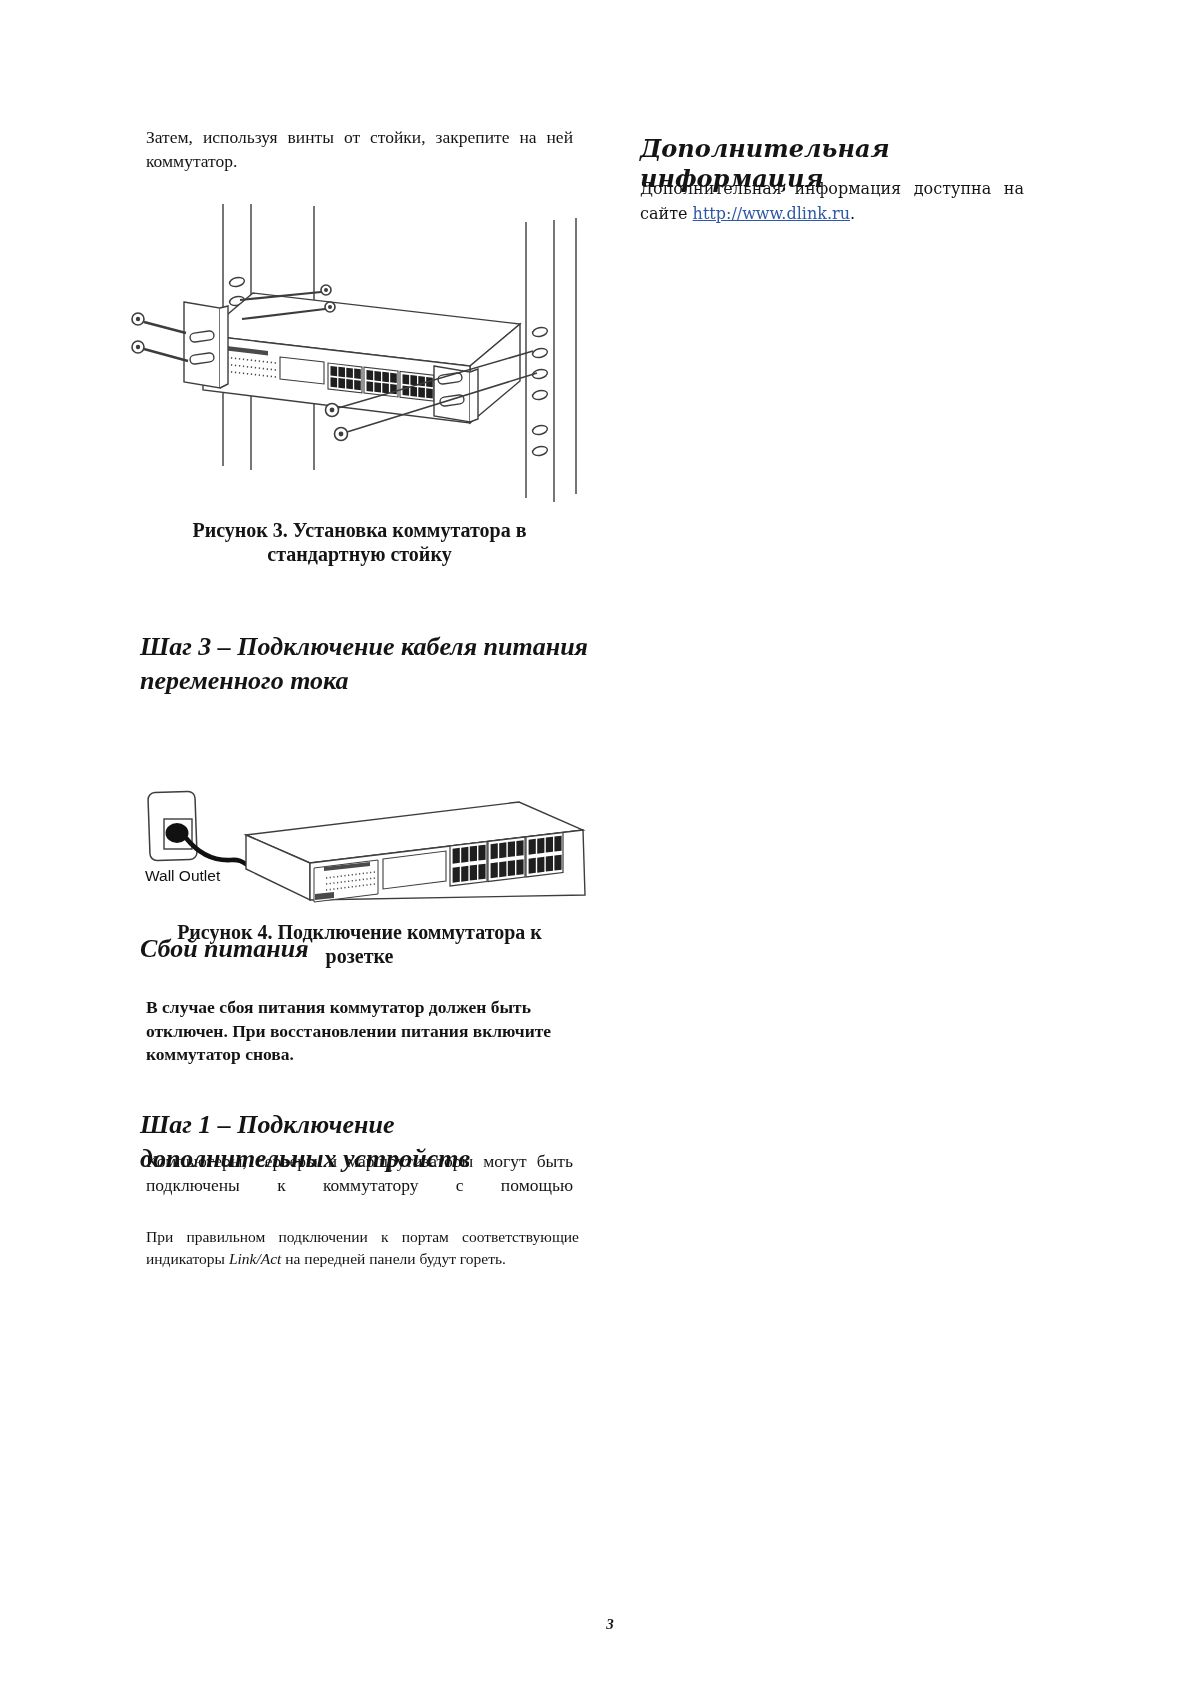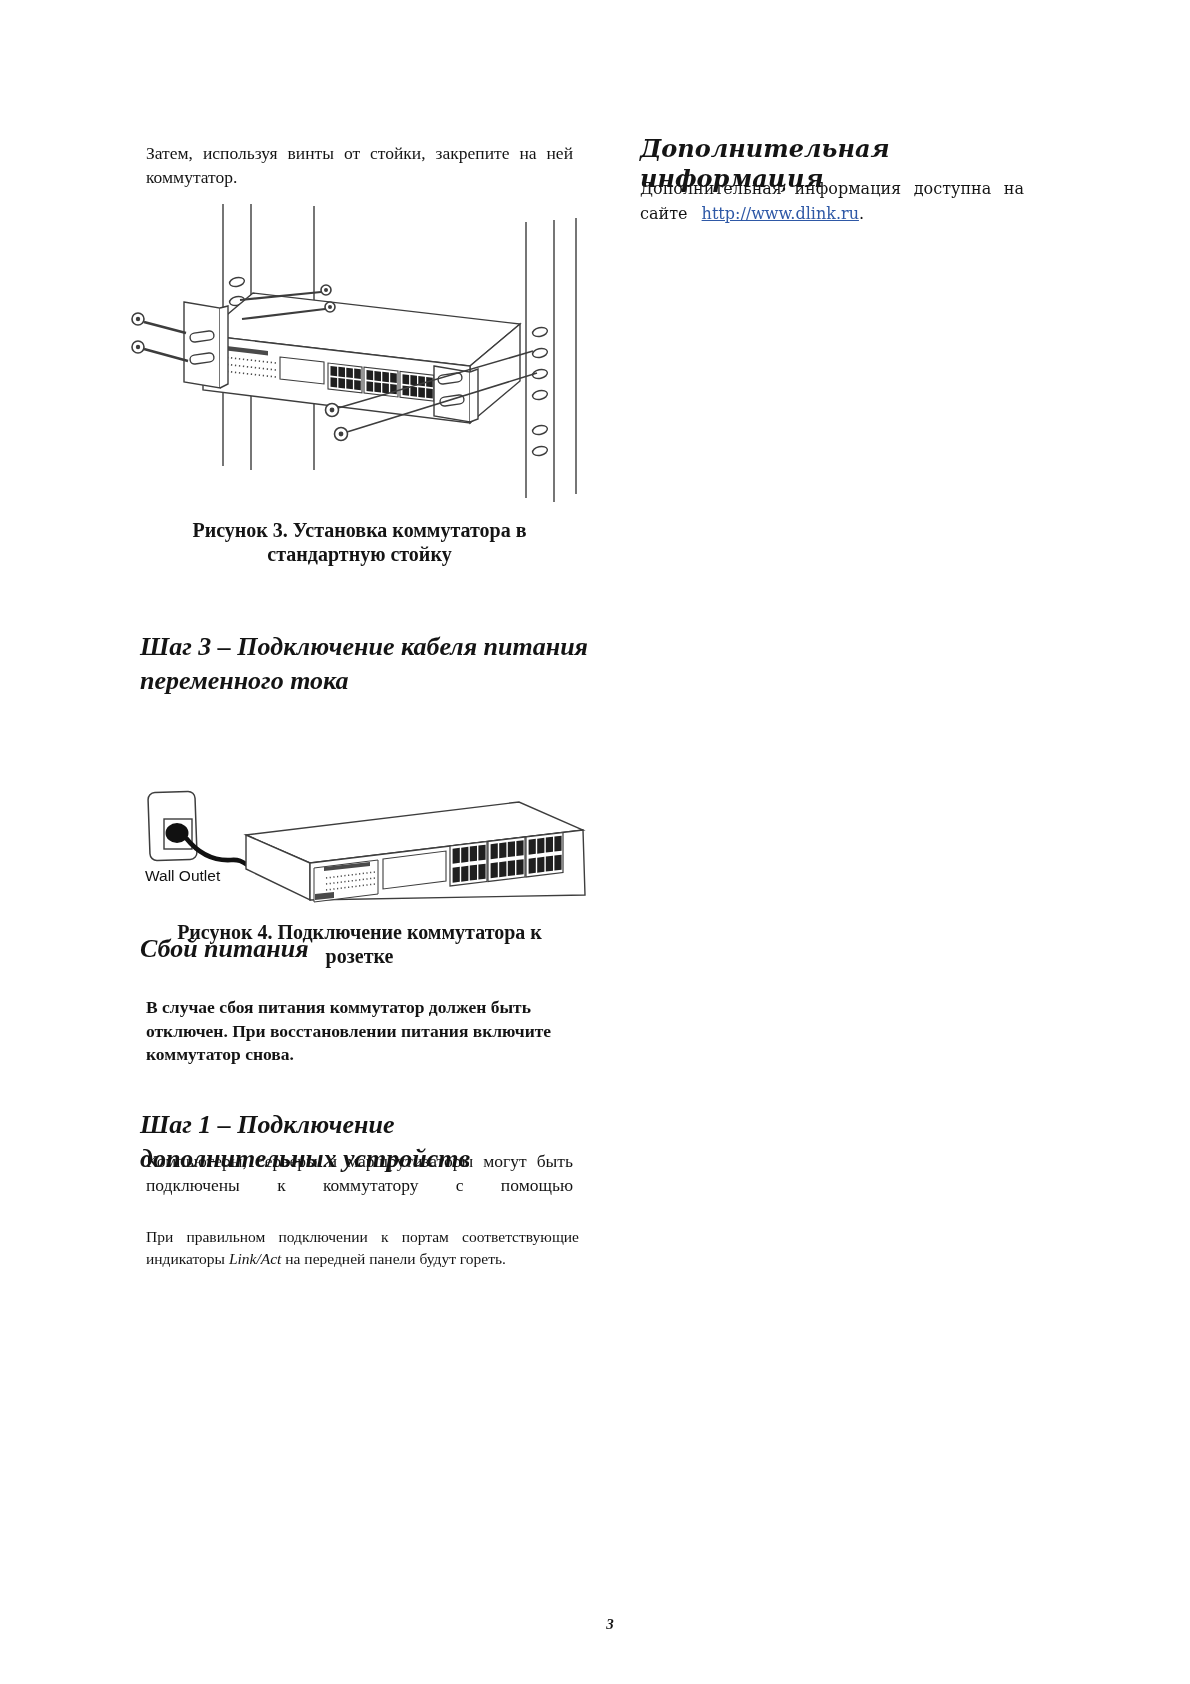--- a/index.html
+++ b/index.html
@@ -12,32 +12,32 @@
   .body-text { font-size:17.5px; line-height:23.5px; text-align:justify; }
   .body-text.left { text-align:left;font-weight:bold; }
   .body-text.spread { text-align:justify; text-align-last:justify; }
   .small-text { font-size:15.5px; line-height:22px; text-align:justify; }
   .caption { font-weight:bold; font-size:20px; line-height:24px; text-align:center; }
   .heading { font-weight:bold; font-style:italic; font-size:26px; line-height:34px;margin-top:32px; }
   .rc { font-family:"DejaVu Serif", serif; }
   .rc-heading { font-weight:bold; font-style:italic; font-size:24px; line-height:30px; }
   .rc-body { font-size:16px; line-height:25px; }
   .just-one-line { text-align:justify; text-align-last:justify; }
-  a.doc-link { color:#2e58a6; text-decoration:underline; cursor:pointer;margin-left:9px; }
+  a.doc-link { color:#2e58a6; text-decoration:underline; cursor:pointer; }
   .pagenum { font-size:15px; font-weight:bold; font-style:italic; text-align:center; }
   .ital { font-style:italic; }
   svg { display:block; }
   svg text { font-family:"Liberation Sans", sans-serif; }
 </style>
 </head>
 <body>
 
 <div class="page">
 
-  <p class="abs body-text" style="left:146px; top:126px; width:427px;margin-top:16px;">Затем, используя винты от стойки, закрепите на ней коммутатор.</p>
+  <p class="abs body-text" style="left:146px; top:126px; width:427px;">Затем, используя винты от стойки, закрепите на ней коммутатор.</p>
 
   <svg class="abs" style="left:128px; top:198px;" width="470" height="312" viewBox="0 0 470 312">
     <defs>
       <g id="pb">
         <rect x="0" y="0" width="34" height="26" fill="#ffffff" stroke="#3d3d3d" stroke-width="1.1"></rect>
         <rect x="2.5" y="2.6" width="6.6" height="9.6" fill="#1f1f1f"></rect>
         <rect x="10.4" y="2.6" width="6.6" height="9.6" fill="#1f1f1f"></rect>
         <rect x="18.3" y="2.6" width="6.6" height="9.6" fill="#1f1f1f"></rect>
         <rect x="26.2" y="2.6" width="6.6" height="9.6" fill="#1f1f1f"></rect>
         <rect x="2.5" y="13.9" width="6.6" height="9.6" fill="#1f1f1f"></rect>

